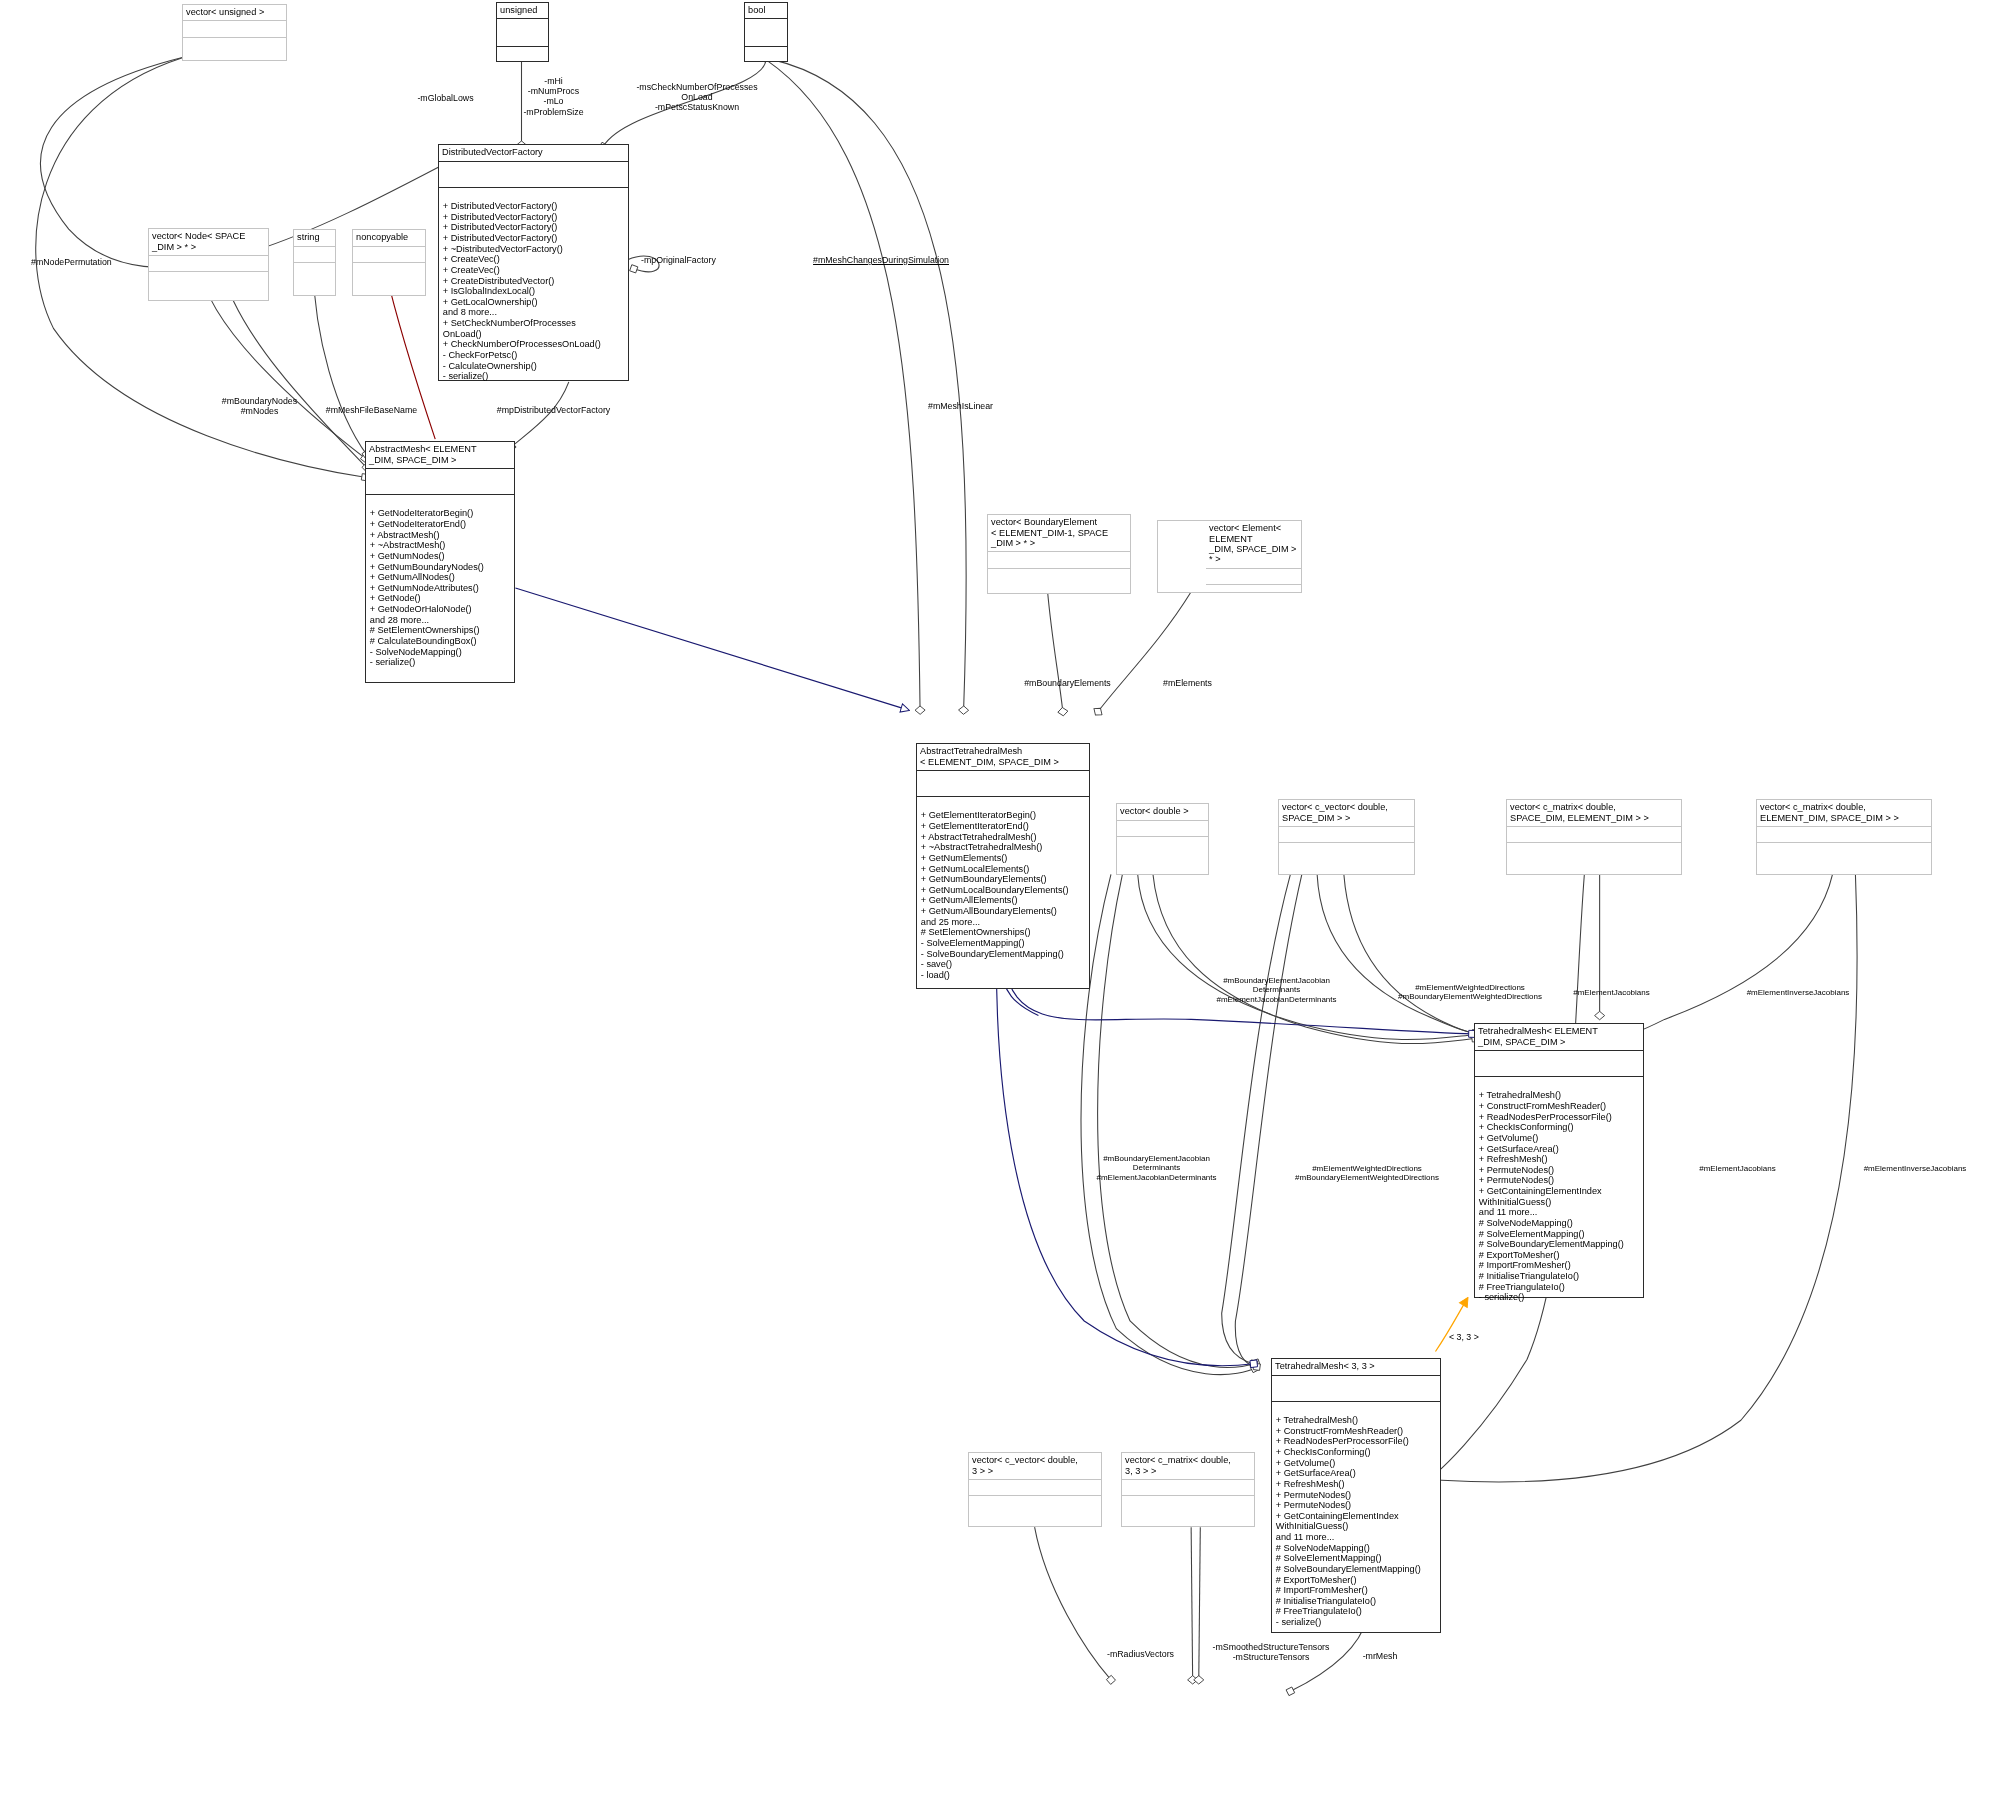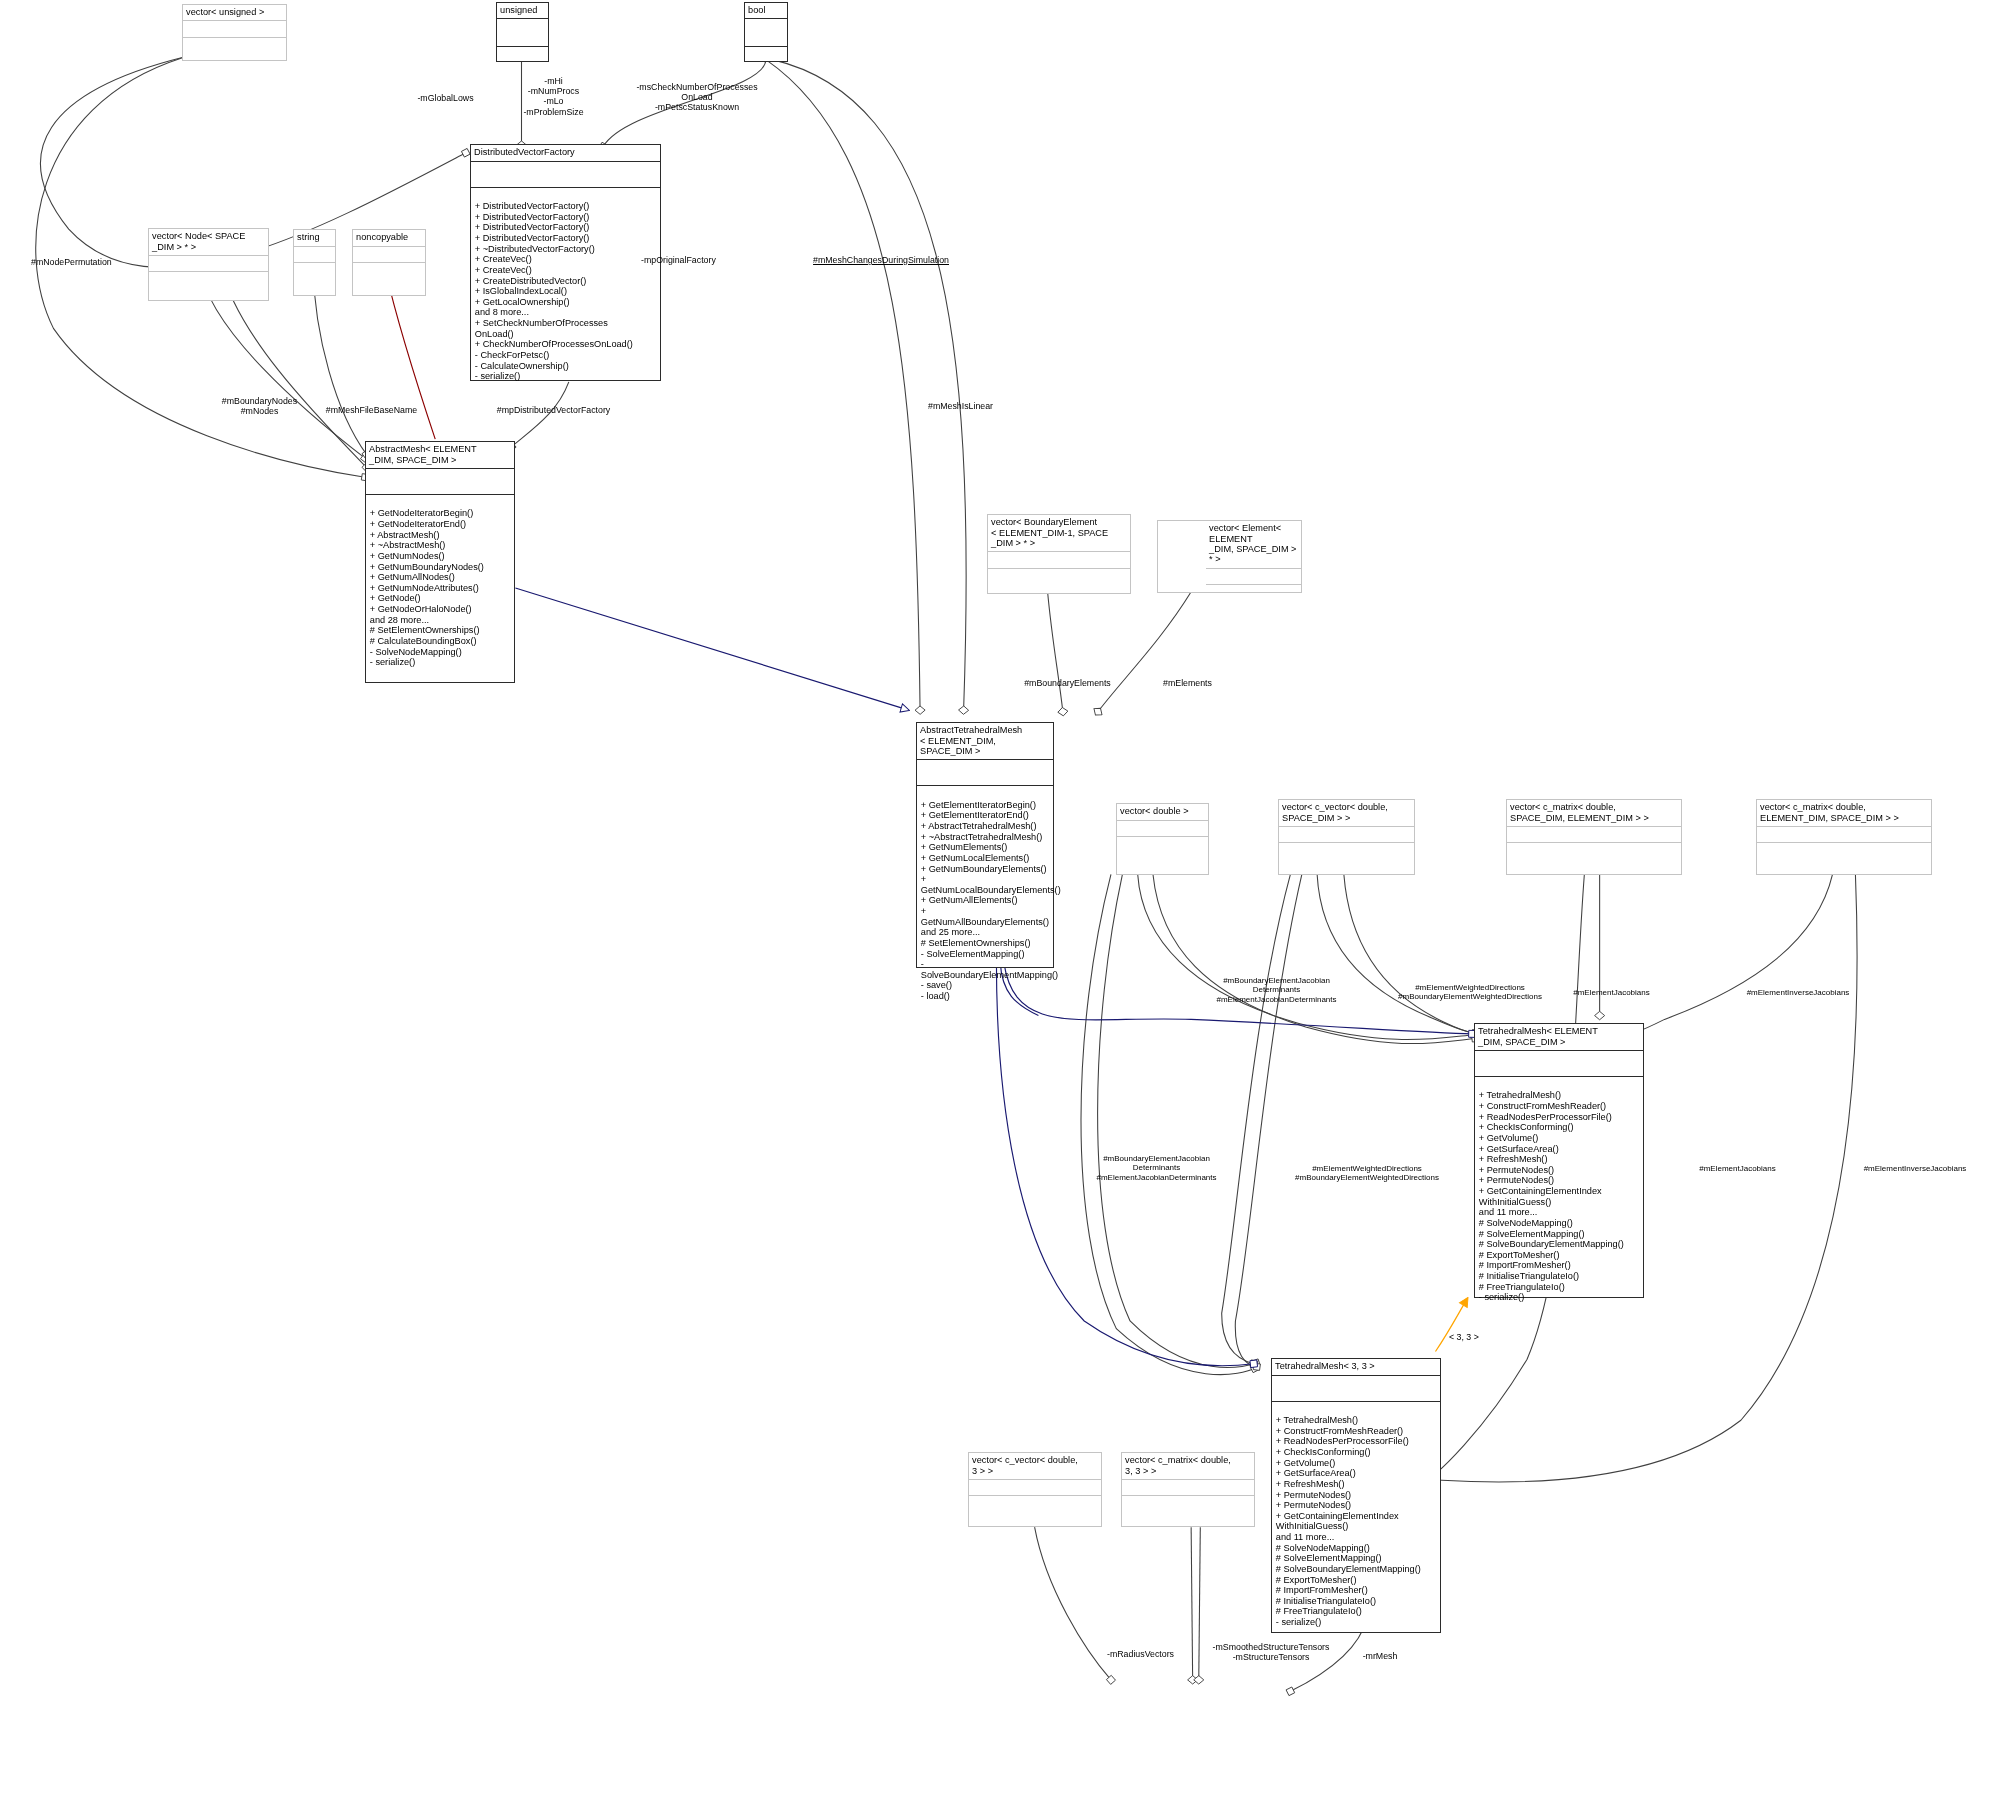--- a/index.html
+++ b/index.html
@@ -182,21 +182,21 @@
     <div class="attrs"></div>
     <div class="ops"></div>
   </div>
 
   <div class="node dark fs-m stub" style="left:744px; top:1.5px; width:44px; height:60px;">
     <div class="title">bool</div>
     <div class="attrs"></div>
     <div class="ops"></div>
   </div>
 
-  <div class="node dark fs-m" style="left:438px; top:144px; width:191px; height:237px;margin-left:32px;">
+  <div class="node dark fs-m" style="left:438px; top:144px; width:191px; height:237px;">
     <div class="title">DistributedVectorFactory</div>
     <div class="attrs"></div>
     <div class="ops">+ DistributedVectorFactory()
 + DistributedVectorFactory()
 + DistributedVectorFactory()
 + DistributedVectorFactory()
 + ~DistributedVectorFactory()
 + CreateVec()
 + CreateVec()
 + CreateDistributedVector()
@@ -259,21 +259,21 @@
     <div class="ops"></div>
   </div>
 
   <div class="node light fs-m stub" style="left:1157px; top:520px; width:145px; height:73px;padding-left:48px;">
     <div class="title">vector&lt; Element&lt; ELEMENT
 _DIM, SPACE_DIM &gt; * &gt;</div>
     <div class="attrs"></div>
     <div class="ops"></div>
   </div>
 
-  <div class="node dark fs-m" style="left:916px; top:722px; width:138px; height:246px;">
+  <div class="node dark fs-m" style="left:916px; top:743px; width:174px; height:246px;">
     <div class="title">AbstractTetrahedralMesh
 &lt; ELEMENT_DIM, SPACE_DIM &gt;</div>
     <div class="attrs"></div>
     <div class="ops">+ GetElementIteratorBegin()
 + GetElementIteratorEnd()
 + AbstractTetrahedralMesh()
 + ~AbstractTetrahedralMesh()
 + GetNumElements()
 + GetNumLocalElements()
 + GetNumBoundaryElements()

